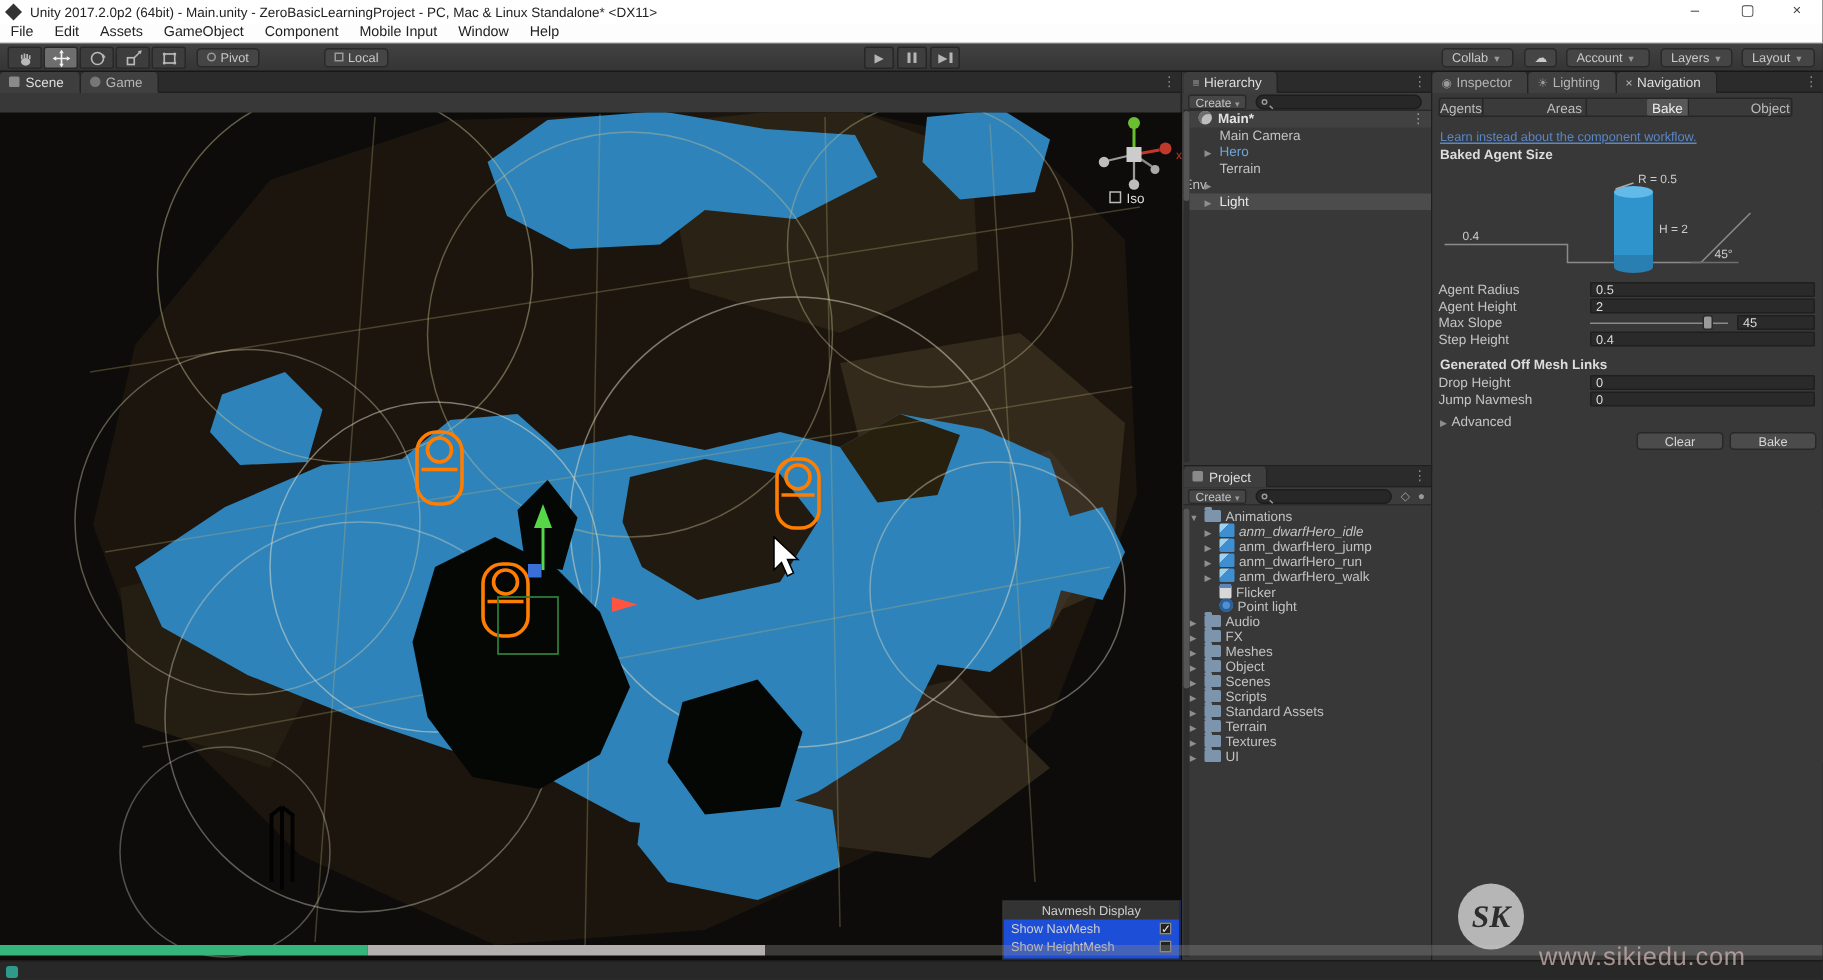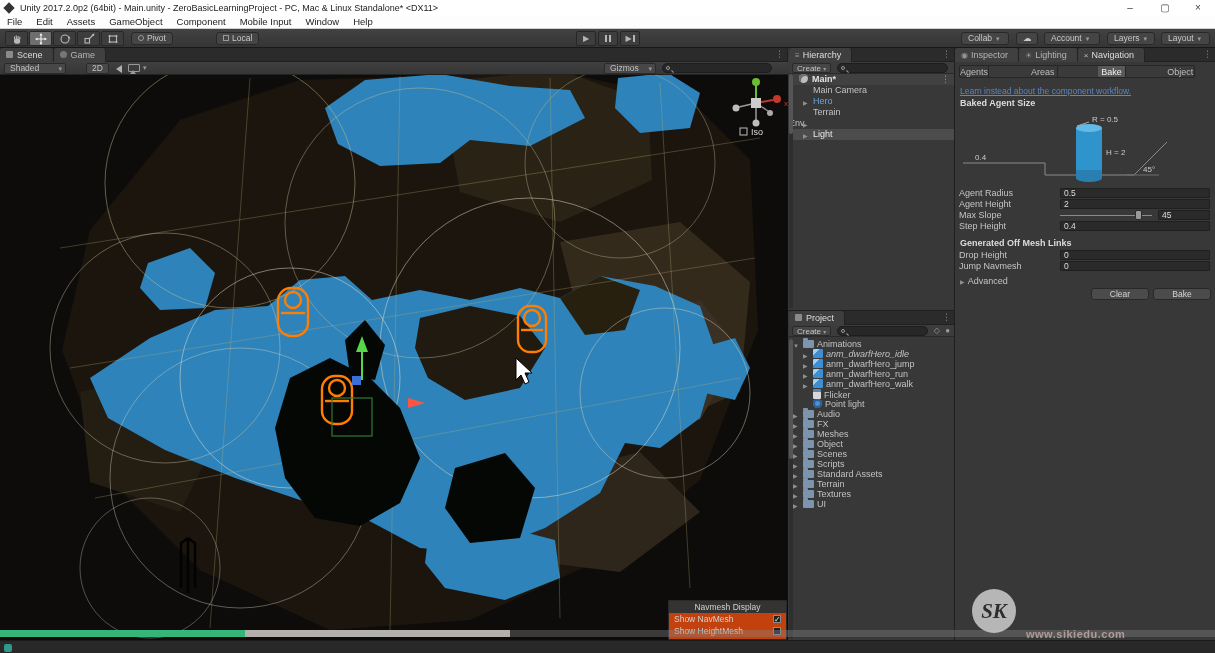--- a/index.html
+++ b/index.html
@@ -99,21 +99,21 @@
     background:linear-gradient(#404040,#363636); border-bottom:1px solid #222; font-size:8.5px; color:#c3c3c3; }
   .sbtn { position:absolute; top:1px; height:11px; background:#474747; border:1px solid #2a2a2a;
     border-radius:2px; line-height:9px; padding:0 5px; }
   .spk { position:absolute; width:0; height:0; border:4px solid transparent; border-right:6px solid #b0b0b0; }
   .land { position:absolute; width:12px; height:8px; border:1px solid #9a9a9a; border-radius:1px; }
   .land::after { content:""; position:absolute; left:1px; top:2px; border:3px solid transparent;
     border-bottom:4px solid #9a9a9a; }
 
   
   #nm-overlay { position:absolute; left:668px; top:552px; width:119px; height:40px;
-    background:#c2410c; border:1px solid #292929; font-size:8.5px; color:#d2d2d2; z-index:5; }
+    background:#1d4ed8; border:1px solid #292929; font-size:8.5px; color:#d2d2d2; z-index:5; }
   #nm-overlay .nm-title { background:#333; text-align:center; font-size:8.5px; height:12px;
     line-height:12px; color:#cfcfcf; }
   .nm-row { position:relative; height:12px; line-height:12px; padding-left:5px; }
   .cb { position:absolute; right:5px; top:2px; width:8px; height:8px; background:#222;
     border:1px solid #8a8a8a; color:#e8e8e8; font-size:8px; line-height:8px; text-align:center; }
   .cb span { display:none; }
   .cb.checked span { display:block; }
 
   
   .pbseg { position:absolute; top:630px; height:7px; z-index:30; }
@@ -124,21 +124,21 @@
   #status-mini-icon { position:absolute; left:4px; top:3px; width:8px; height:8px;
     background:#2e9a8a; border-radius:2px; }
 
   
   #watermark { position:absolute; left:948px; top:586px; width:267px; height:67px; z-index:40; }
   #wm-logo { position:absolute; left:24px; top:3px; width:44px; height:44px; border-radius:50%;
     background:rgba(205,205,205,0.85); color:#2d2d2d; font-weight:bold; font-style:italic;
     font-size:21px; text-align:center; line-height:44px; font-family:"Liberation Serif", serif; }
   #wm-brand { position:absolute; left:74px; top:1px; font-size:31px; color:rgba(224,224,224,0.82);
     font-family:"Liberation Serif", serif; letter-spacing:1px; }
-  #wm-url { position:absolute; left:78px; top:42px; font-size:11px; font-weight:bold;
+  #wm-url { position:absolute; left:78px; top:42px; font-size:17px; font-weight:normal;
     color:rgba(198,173,168,0.8); letter-spacing:0.5px; }
 </style>
 </head>
 <body>
 
 <div id="titlebar">
   <span id="title-icon"></span>
   <span id="title-text">Unity 2017.2.0p2 (64bit) - Main.unity - ZeroBasicLearningProject - PC, Mac &amp; Linux Standalone* &lt;DX11&gt;</span>
   <span class="winctl" style="right:70px;">–</span>
   <span class="winctl" style="right:35px;">▢</span>
@@ -332,39 +332,20 @@
       <circle cx="756" cy="123" r="3.5" fill="#bdbdbd"></circle>
       <line x1="756" y1="103" x2="768" y2="111" stroke="#8a8a8a" stroke-width="1.5"></line>
       <circle cx="770" cy="113" r="3" fill="#aaaaaa"></circle>
       <rect x="751" y="98" width="10" height="10" fill="#cccccc"></rect>
       <text x="784" y="106" font-size="8" fill="#c0392b">x</text>
       <rect x="740" y="128" width="7" height="7" fill="none" stroke="#bbb"></rect>
       <text x="751" y="135" font-size="9" fill="#dddddd">Iso</text>
     </g>
   </svg>
 
-  <div id="scene-toolbar">
-    <div class="sbtn" style="left:4px;width:62px;">
-      <span>Shaded</span>
-      <span style="position:absolute;right:3px;color:#999;font-size:7px;">▾</span>
-    </div>
-    <div class="sbtn" style="left:86px;">
-      <span>2D</span>
-    </div>
-    <span class="spk" style="left:112px;top:3px;"></span>
-    <span class="land" style="left:128px;top:2px;"></span>
-    <span style="position:absolute;left:143px;top:2px;color:#999;font-size:7px;">▾</span>
-    <div class="sbtn" style="left:604px;width:52px;">
-      <span>Gizmos</span>
-      <span style="position:absolute;right:3px;color:#999;font-size:7px;">▾</span>
-    </div>
-    <div class="searchbox" style="left:662px;width:110px;">
-      <span class="mag"></span>
-    </div>
-  </div>
 
   <div id="nm-overlay">
     <div class="nm-title">Navmesh Display</div>
     <div class="nm-row">
       <span>Show NavMesh</span>
       <span class="cb checked">
           <span>✓</span>
         </span>
     </div>
     <div class="nm-row">

